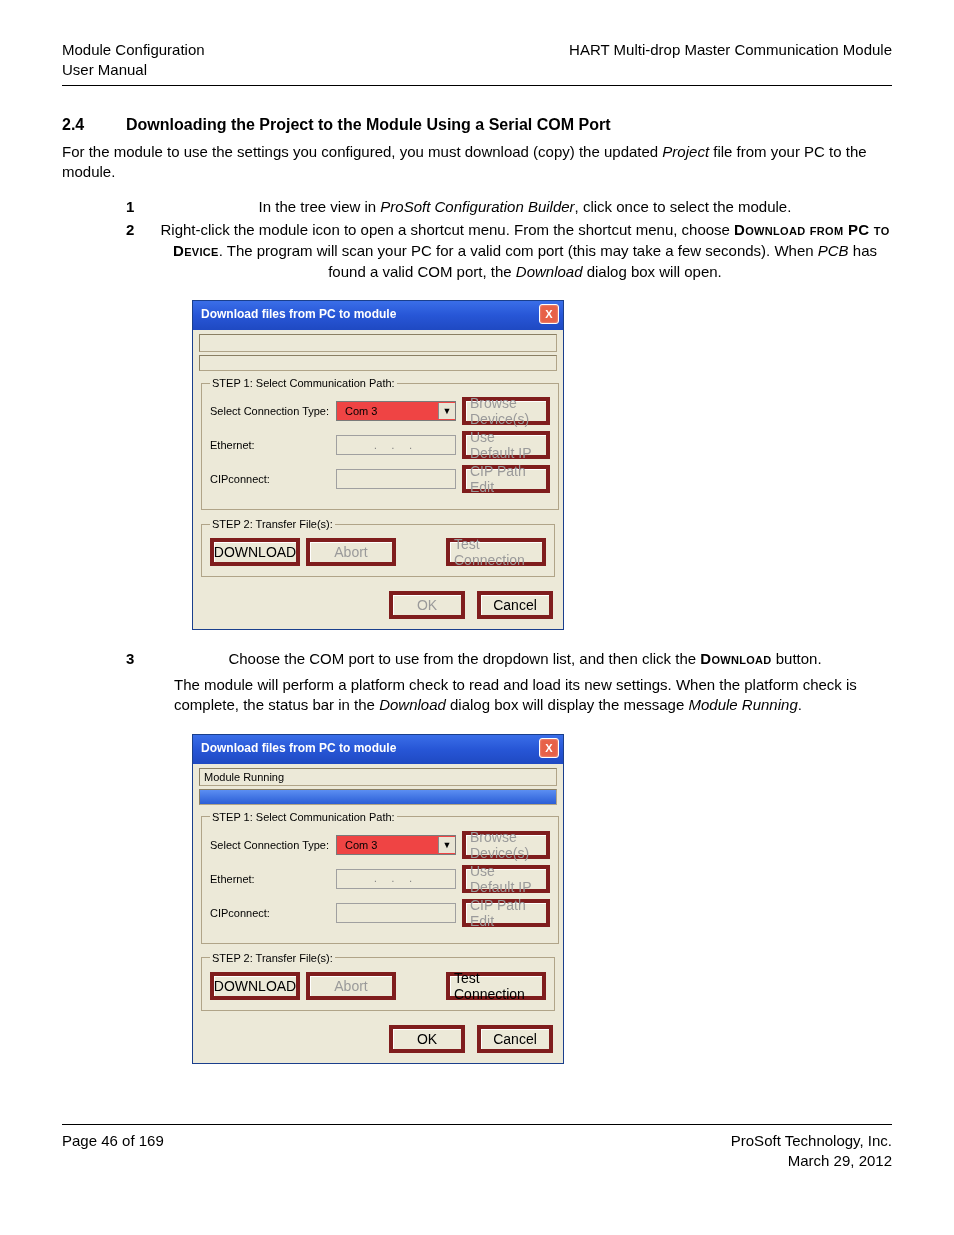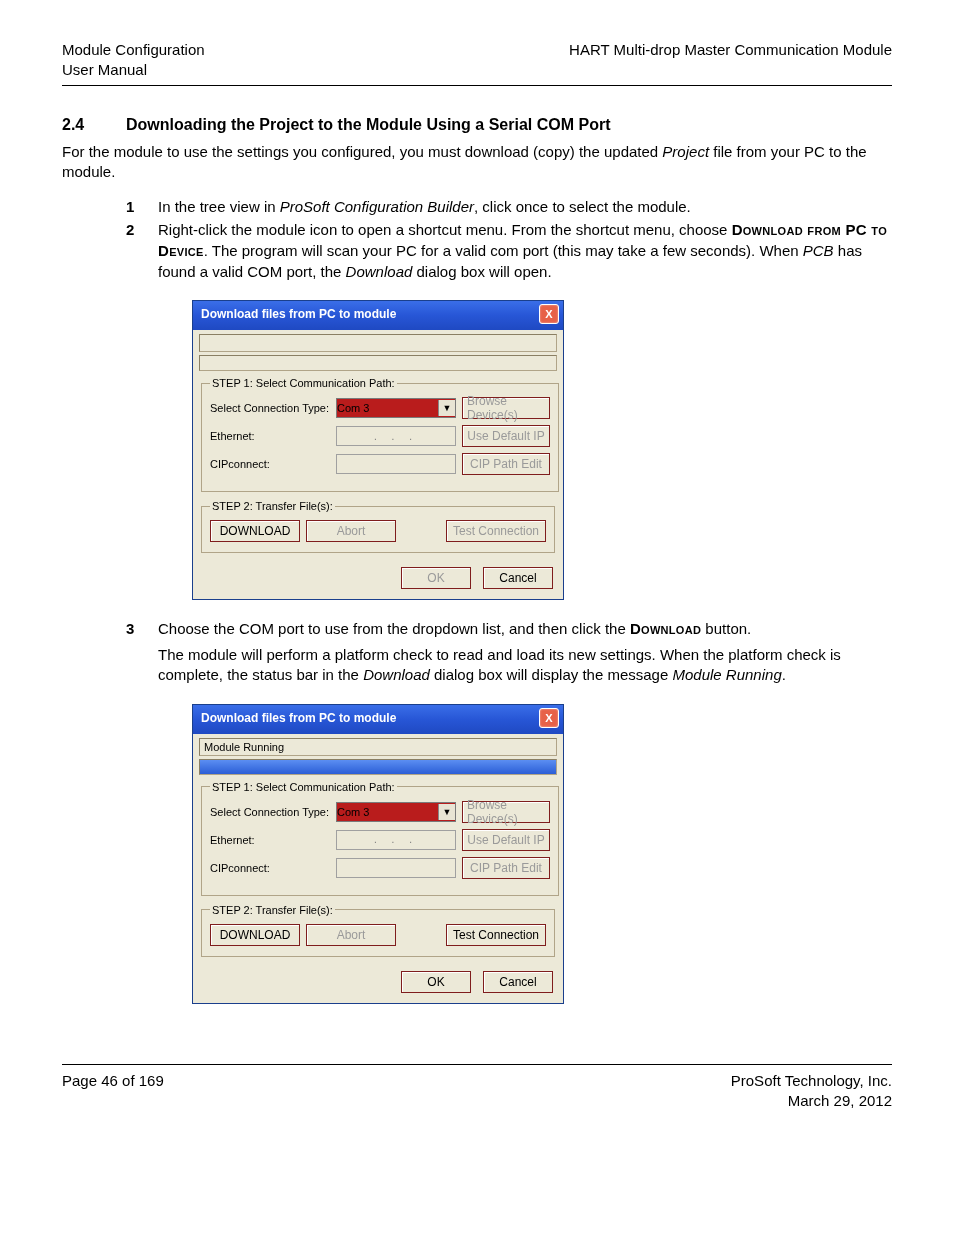--- a/index.html
+++ b/index.html
@@ -40,21 +40,21 @@
   .indent { margin-left: 64px; }
   .para { margin: 0 0 14px 0; line-height: 1.35; }
   .subhead {
     font-weight: bold;
     font-style: italic;
     text-decoration: underline;
     margin: 16px 0 4px 0;
   }
   .step-row { display: flex; gap: 18px; margin-bottom: 2px; line-height: 1.4; }
   .step-num { width: 14px; flex: none; font-weight: bold; }
-  .step-body { flex: 1; }
+  .step-body { flex: 1; text-align: center; }
   .smallcaps { font-variant: small-caps; font-weight: bold; letter-spacing: 0.3px; }
   .ital { font-style: italic; }
 
   
   .dlg-wrap { margin: 18px 0 18px 130px; }
   .dlg {
     width: 370px;
     border: 1px solid #1a3f8c;
     background: #ece9d8;
     font-size: 11px;
@@ -114,23 +114,23 @@
     display: grid;
     grid-template-columns: 120px 120px 88px;
     gap: 6px;
     align-items: center;
     margin-bottom: 6px;
   }
   .fld-label { font-size: 11px; }
   .combo {
     height: 18px;
     border: 1px solid #7a7a7a;
-    background: #b91c1c;
+    background: #ef4444;
     display: flex; align-items: center; justify-content: space-between;
-    padding: 0 0 0 0;
+    padding: 0 0 0 8px;
     font-size: 11px;
   }
   .combo .arrow {
     width: 16px; height: 16px;
     background: #e8e4d4;
     border-left: 1px solid #888;
     display: flex; align-items: center; justify-content: center;
     font-size: 9px;
   }
   .textfld {
@@ -138,23 +138,23 @@
     border: 1px solid #a0a0a0;
     background: #ece9d8;
     padding: 0 4px;
     font-size: 10px;
     color: #7a7a7a;
     display: flex; align-items: center; justify-content: center;
     letter-spacing: 6px;
   }
   .btn {
     height: 20px;
-    border: 1px solid #7f1d1d;
-    background: #ece9d8;
-    font-size: 12px;
+    border: 4px solid #7f1d1d;
+    background: #ece9d8;
+    font-size: 14px;
     display: flex; align-items: center; justify-content: center;
     padding: 0 4px;
     box-shadow: inset 1px 1px 0 #fff;
   }
   .btn.disabled { color: #9a9a9a; }
   .btn.enabled { color: #000; }
   .step2-row {
     display: grid;
     grid-template-columns: 90px 90px 1fr 100px;
     gap: 6px;
@@ -260,21 +260,21 @@
       </div>
     </div>
 
     <div class="indent">
       <div class="step-row">
         <div class="step-num">3</div>
         <div class="step-body">
           <span>Choose the COM port to use from the dropdown list, and then click the </span><span class="smallcaps">Download</span><span> button.</span>
         </div>
       </div>
-      <p class="para" style="margin-left:32px;margin-top:6px">
+      <p class="para" style="margin-left:48px;margin-top:6px">
         <span>The module will perform a platform check to read and load its new settings. When the platform check is complete, the status bar in the </span><span class="ital">Download</span><span> dialog box will display the message </span><span class="ital">Module Running</span><span>.</span>
       </p>
     </div>
 
     <div class="dlg-wrap">
       <div class="dlg">
         <div class="titlebar">
           <span>Download files from PC to module</span>
           <div class="close-btn">X</div>
         </div>

